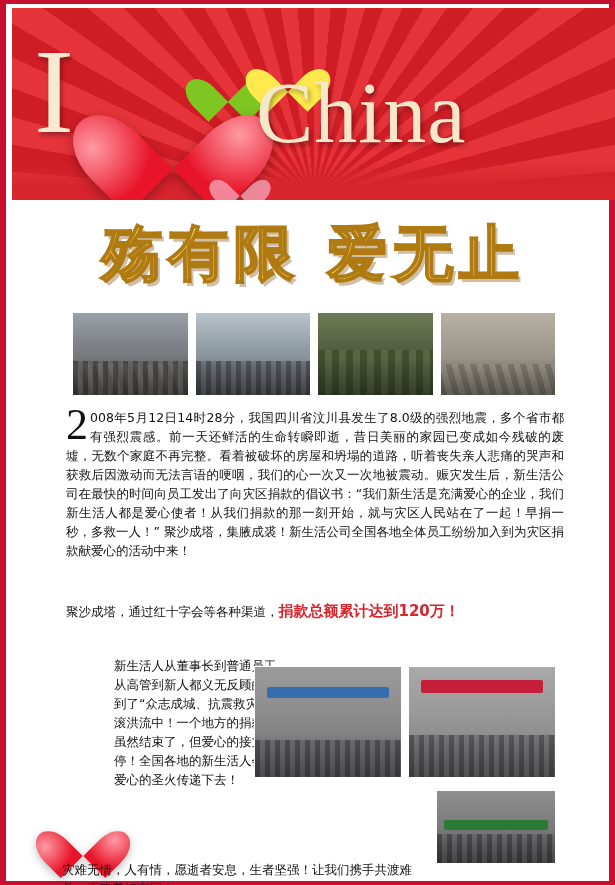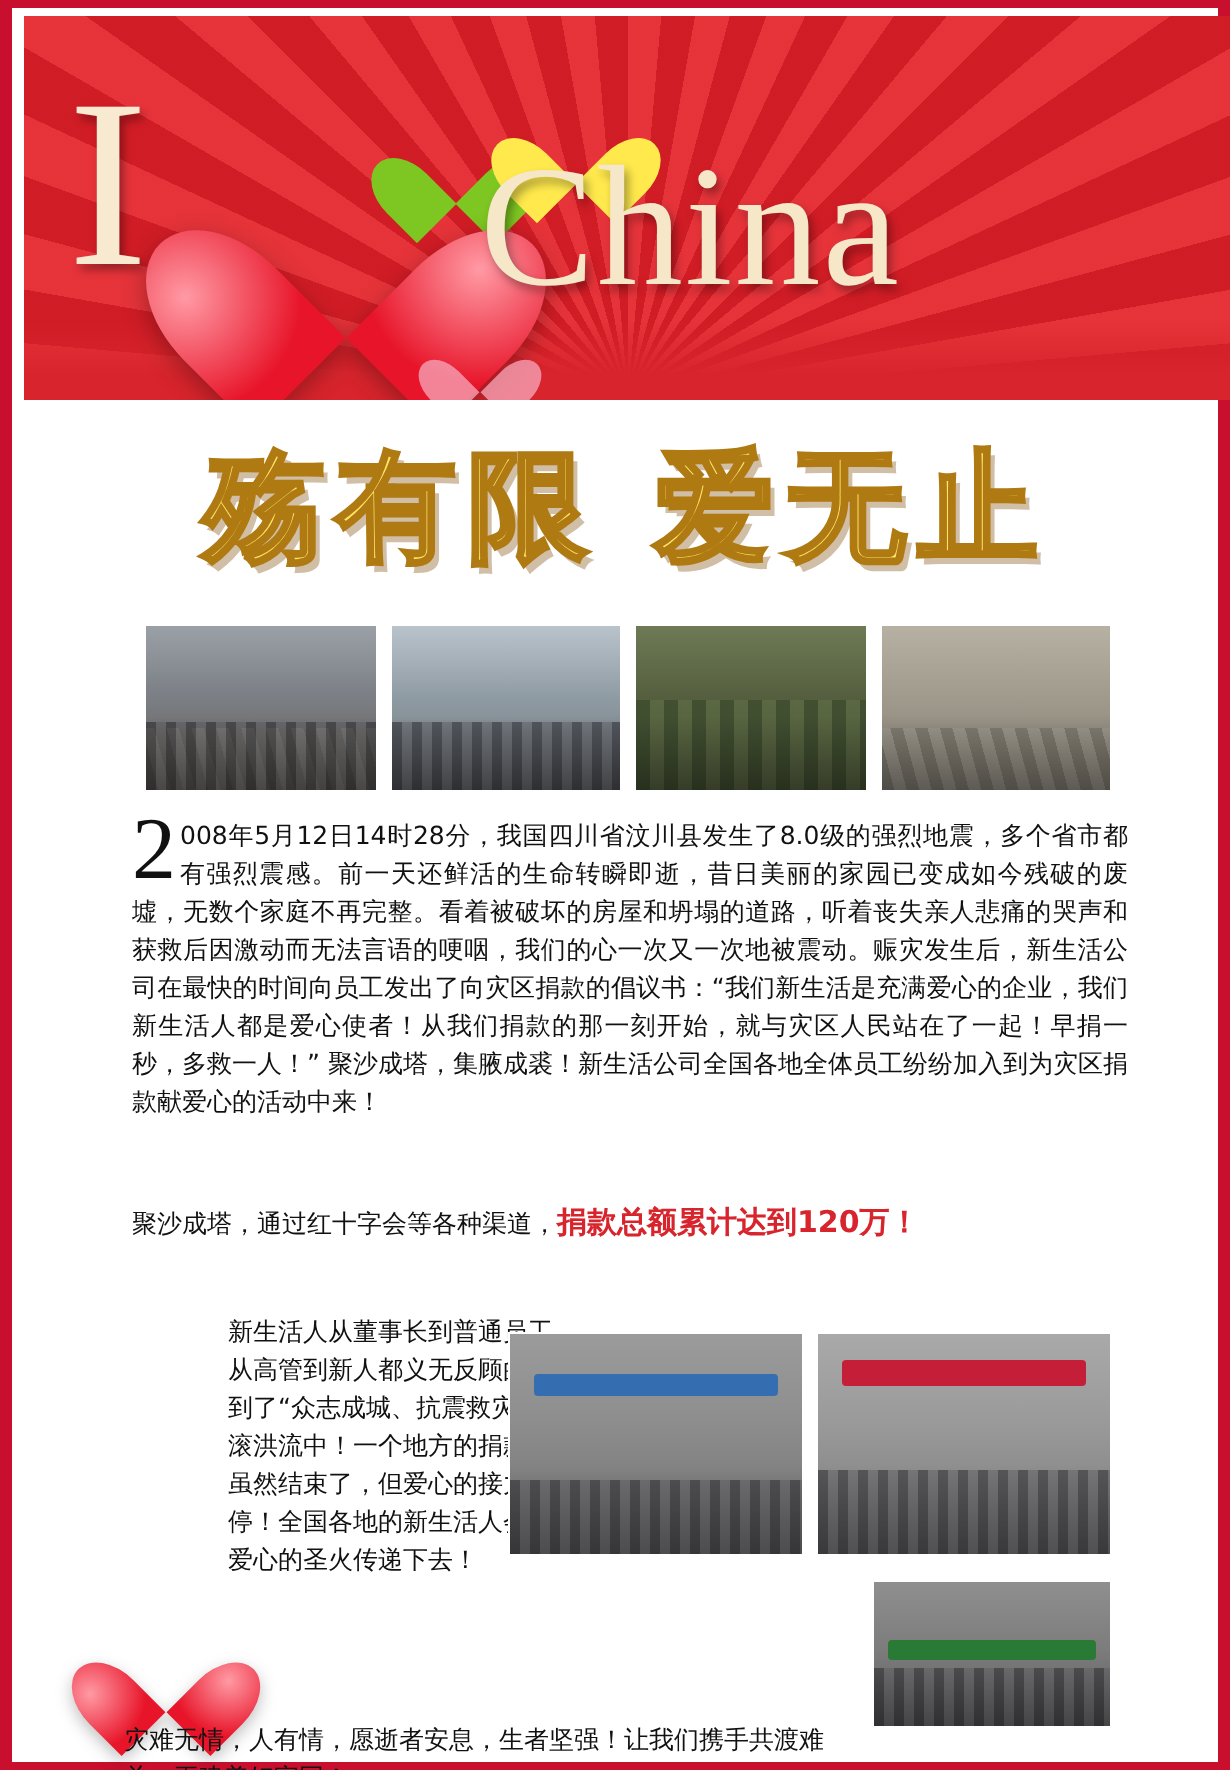--- a/index.html
+++ b/index.html
@@ -38,21 +38,21 @@
     background:linear-gradient(to bottom,rgba(216,36,44,0),#d8242c 70%);
   }
   .ilove{
     position:absolute;left:22px;top:24px;
     font-family:"Liberation Serif",serif;
     font-size:120px;line-height:1;
     color:#f7ead0;
     text-shadow:2px 3px 4px rgba(0,0,0,.35);
   }
   .china{
-    position:absolute;left:228px;top:62px;
+    position:absolute;left:244px;top:62px;
     font-family:"Liberation Serif",serif;
     font-size:86px;line-height:1;
     color:#f5e7c8;
     letter-spacing:1px;
     text-shadow:2px 3px 5px rgba(0,0,0,.35);
   }
   
   .heart{position:absolute;}
   .heart:before,.heart:after{
     content:"";position:absolute;top:0;width:50%;height:80%;

